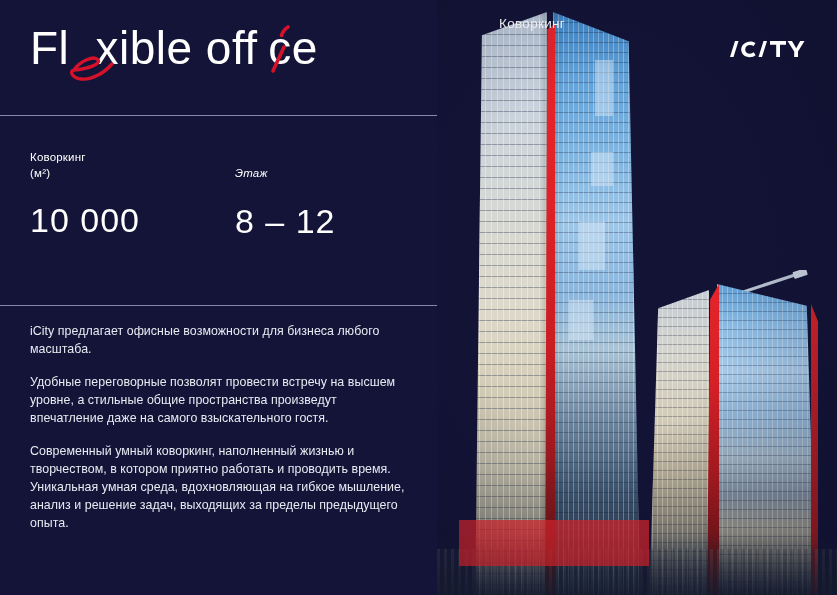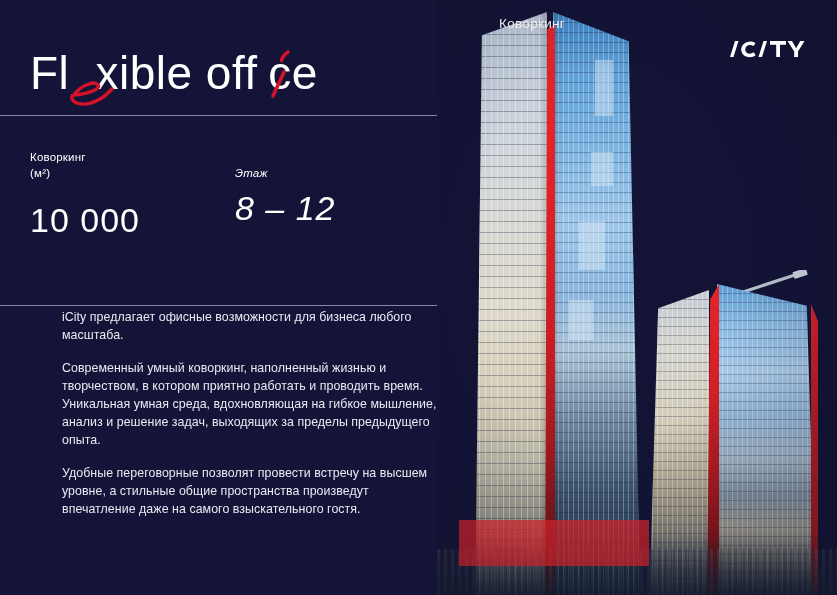--- a/index.html
+++ b/index.html
@@ -26,22 +26,22 @@
     background:#9a9ec0; opacity:.85;
   }
   .hr.one { top:115px; }
   .hr.two { top:305px; }
   .vline-top {
     position:absolute; top:0; left:437px;
     width:1px; height:115px; background:#9a9ec0; opacity:.85;
   }
   
   .title-wrap {
-    position:absolute; left:30px; top:24px;
-    height:72px; display:flex; align-items:flex-end;
+    position:absolute; left:30px; top:12px;
+    height:72px; display:flex; align-items:center;
   }
   .title {
     position:relative;
     font-size:46px;
     font-weight:400;
     letter-spacing:.5px;
     color:#ffffff;
     white-space:nowrap;
     line-height:1;
   }
@@ -69,26 +69,25 @@
   .stat-value {
     margin-top:22px;
     font-size:34px;
     font-weight:300;
     color:#ffffff;
     letter-spacing:1px;
     line-height:1;
     white-space:nowrap;
   }
   .stat.floor .stat-label { padding-top:16px;font-style:italic; }
-  .stat.floor .stat-value { margin-top:9px;font-style:italic; }
+  .stat.floor .stat-value { margin-top:22px; }
   
   .copy {
-    position:absolute; left:30px; top:308px;
+    position:absolute; left:30px; top:322px;
     width:378px;
-    margin-left:32px;
   }
   .copy p {
     font-size:12.4px;
     line-height:18px;
     color:#e9eaf2;
     letter-spacing:.05px;
     margin-bottom:15px;
   }
   .copy p:last-child { margin-bottom:0; }
 
@@ -292,22 +291,22 @@
         <div class="stat-value">10 000</div>
       </div>
       <div class="stat floor">
         <div class="stat-label">Этаж</div>
         <div class="stat-value">8 – 12</div>
       </div>
     </div>
 
     <div class="copy">
       <p>iCity предлагает офисные возможности для бизнеса любого масштаба.</p>
+      <p>Удобные переговорные позволят провести встречу на высшем уровне, а стильные общие пространства произведут впечатление даже на самого взыскательного гостя.</p>
       <p>Современный умный коворкинг, наполненный жизнью и творчеством, в котором приятно работать и проводить время. Уникальная умная среда, вдохновляющая на гибкое мышление, анализ и решение задач, выходящих за пределы предыдущего опыта.</p>
-      <p>Удобные переговорные позволят провести встречу на высшем уровне, а стильные общие пространства произведут впечатление даже на самого взыскательного гостя.</p>
     </div>
   </div>
 
   <div class="right">
 
     <div class="logo">
       <svg width="82" height="24" viewBox="0 0 82 24">
         <g fill="#ffffff">
           <polygon points="2,19 7,3 10.5,3 5.5,19"></polygon>
           <path d="M22.5 3.4 C17.2 3.4 13.2 7 13.2 11.6 C13.2 16.1 16.8 19.2 21.6 19.2 C24.2 19.2 26.1 18.5 27.6 17.3 L25.7 14.3 C24.6 15.2 23.3 15.7 21.9 15.7 C19.1 15.7 17.2 13.9 17.2 11.4 C17.2 8.8 19.2 6.9 22 6.9 C23.4 6.9 24.6 7.3 25.6 8.1 L27.5 5.1 C26 3.9 24.5 3.4 22.5 3.4 Z"></path>

